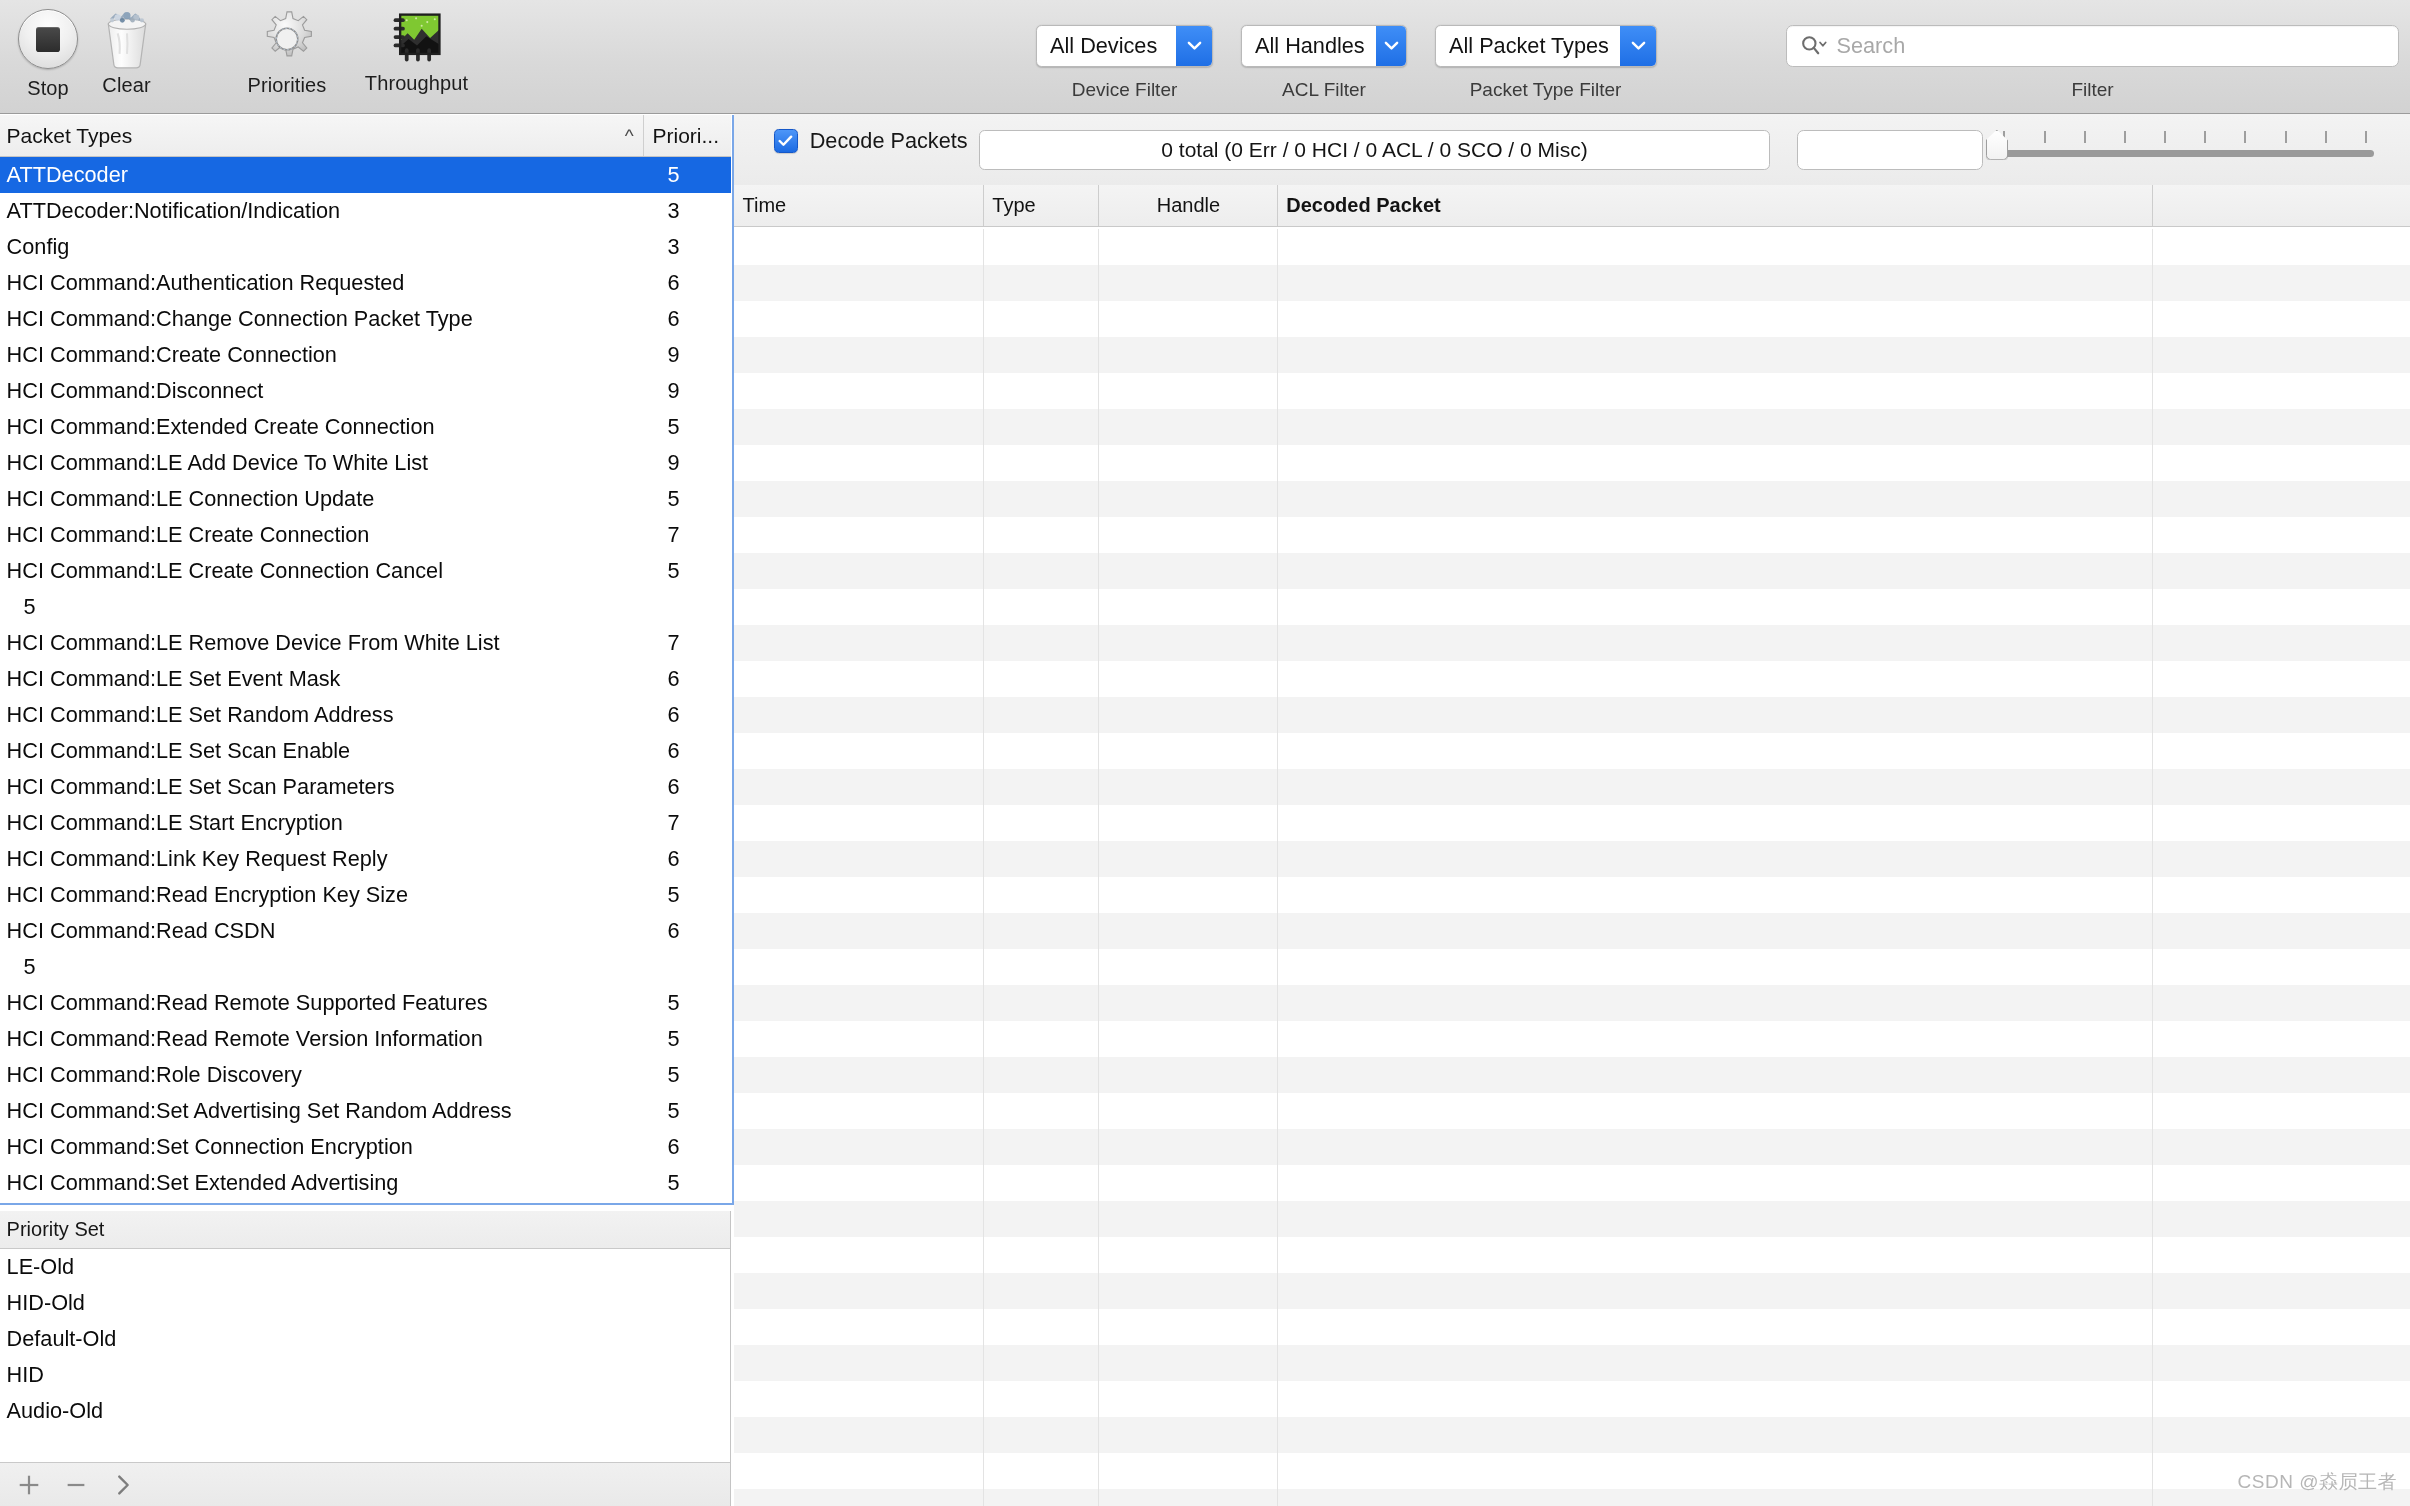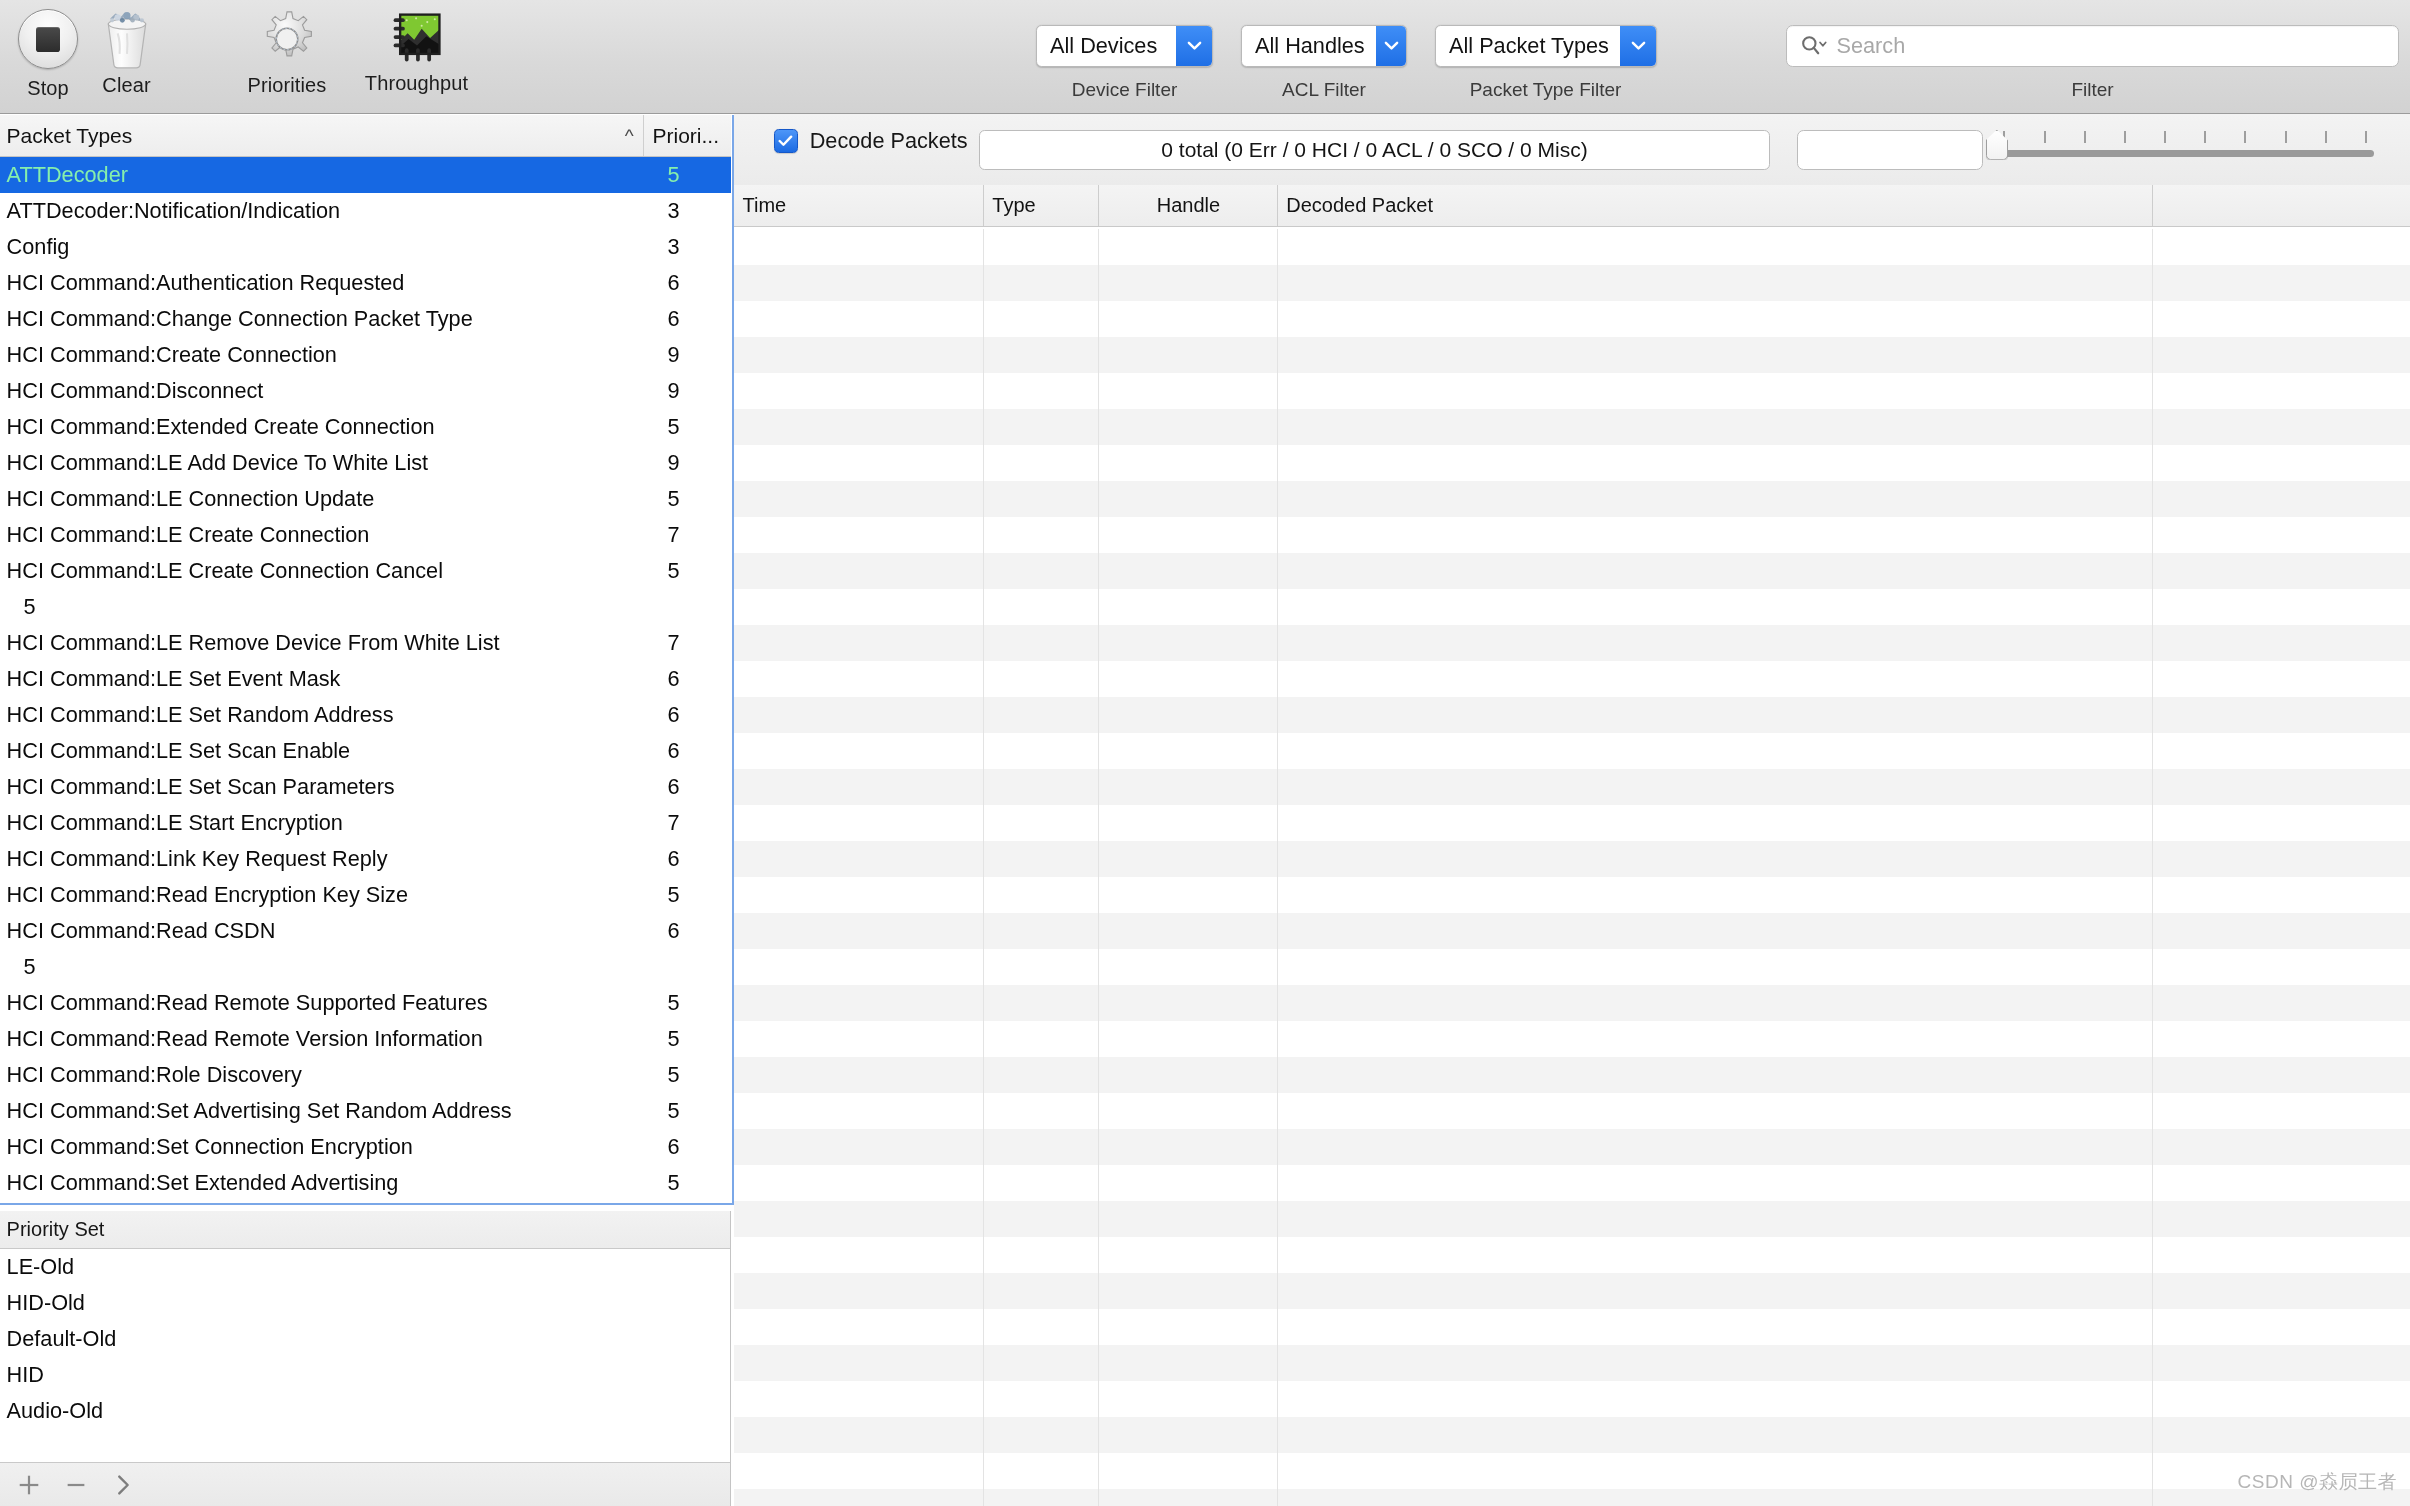--- a/index.html
+++ b/index.html
@@ -133,21 +133,21 @@
   }
   #pt-header .hc2{
     width:87px; padding-left:8.5px; font-size:21px; color:#121212;
     display:flex; align-items:center; height:100%;
   }
   #pt-body{ position:absolute; left:0; top:42px; width:731px; bottom:0; }
   .pt-row{
     height:36px; display:flex; align-items:center;
     font-size:21.7px; color:#0b0b0b; background:#fff;
   }
-  .pt-row.sel{ background:#1668e3; color:#86efac; }
+  .pt-row.sel{ background:#1668e3; color:#ffffff; }
   .pt-row .n{ flex:1; padding-left:6.6px; white-space:nowrap; overflow:hidden; }
   .pt-row .p{ width:87px; text-align:center; padding-right:28px; }
 
   
   #ps-panel{
     position:absolute; left:0; top:1211px; width:731px; height:296px;
     background:#fff; border-right:0.9px solid #c4c4c4; overflow:hidden;
   }
   #ps-header{
     height:38px; background:linear-gradient(to bottom,#f2f2f2,#ececec);
@@ -538,21 +538,21 @@
   <div id="pk-header">
     <div class="h" style="width:250px;">
       <span>Time</span>
     </div>
     <div class="h" style="width:115px;">
       <span>Type</span>
     </div>
     <div class="h" style="width:179px; padding-left:58px;">
       <span>Handle</span>
     </div>
-    <div class="h" style="width:876px;">
+    <div class="h" style="width:876px;font-weight:bold;">
       <span>Decoded Packet</span>
     </div>
     <div class="h" style="width:258px; border-right:none;">
       <span></span>
     </div>
   </div>
   <div id="pk-body">
       <div class="pk-row">
         <div class="c" style="width: 250px;"></div>
         <div class="c" style="width: 115px;"></div>

